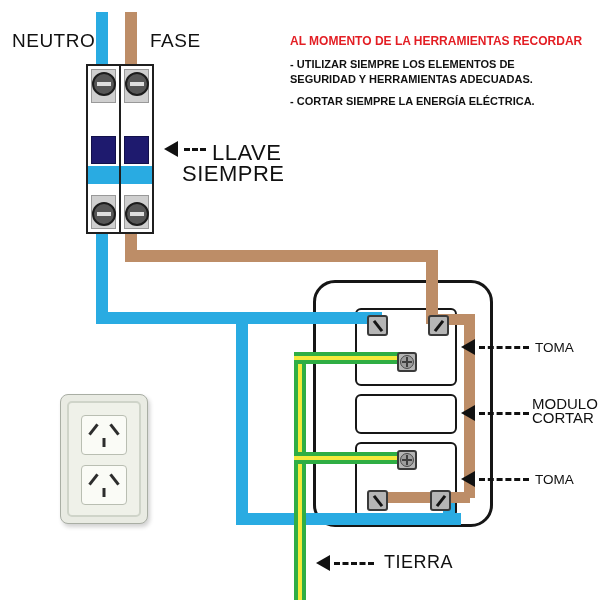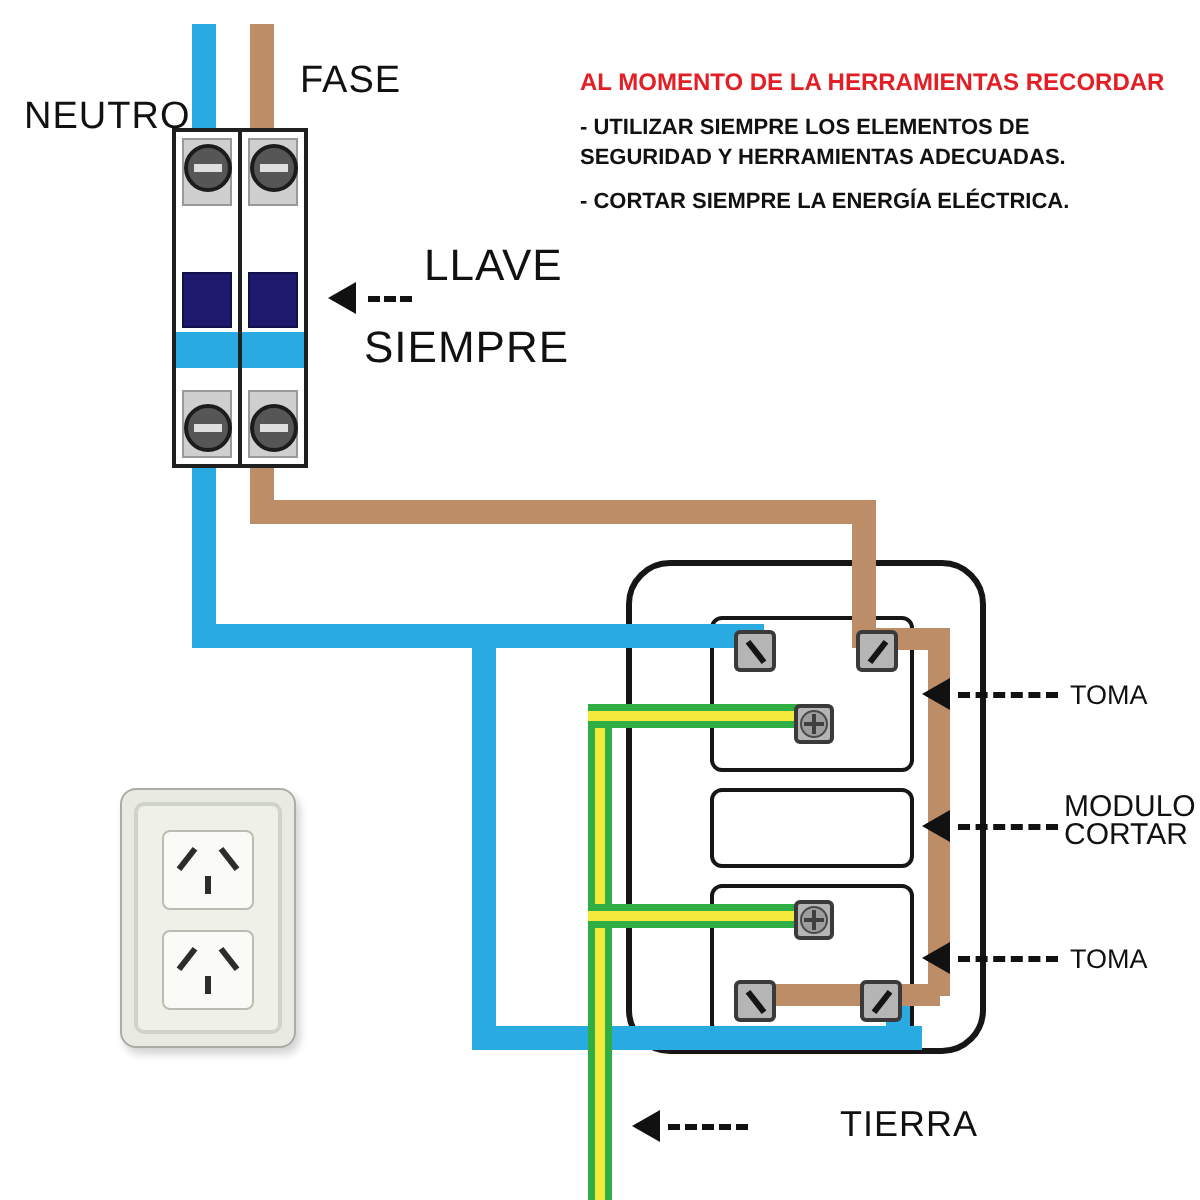--- a/index.html
+++ b/index.html
@@ -41,21 +41,21 @@
           border-radius:3px;box-sizing:border-box;z-index:6;}
   .ground .gcircle{position:absolute;inset:1px;border-radius:50%;background:#9d9d9d;border:1px solid #4a4a4a;}
   .ground .gx{position:absolute;left:50%;top:3px;bottom:3px;width:2px;background:#3f3f3f;transform:translateX(-50%);}
   .ground .gy{position:absolute;top:50%;left:3px;right:3px;height:2px;background:#3f3f3f;transform:translateY(-50%);}
   
   .lbl{position:absolute;z-index:7;white-space:nowrap;color:#111;}
   .lbl-neutro,.lbl-fase{font-size:19px;letter-spacing:0.5px;}
   .lbl-llave{font-size:22px;letter-spacing:0.5px;}
   .lbl-toma{font-size:13.5px;}
   .lbl-ciego{font-size:15px;line-height:14px;text-align:center;white-space:normal;width:60px;}
-  .lbl-tierra{font-size:18px;letter-spacing:0.5px;margin-left:36px;}
+  .lbl-tierra{font-size:18px;letter-spacing:0.5px;}
   .arrow-left{position:absolute;width:0;height:0;border-top:8px solid transparent;border-bottom:8px solid transparent;
               border-right:14px solid #111;z-index:7;}
   .dashline{position:absolute;height:0;border-top:3px dashed #111;z-index:7;}
   
   .warning{position:absolute;left:290px;top:34px;width:280px;z-index:3;}
   .warning .w-title{color:#e31e24;font-weight:bold;font-size:12px;margin-bottom:9px;white-space:nowrap;}
   .warning .w-item{color:#111;font-weight:bold;font-size:11px;line-height:15px;width:265px;margin-bottom:7px;}
   
   .photo-plate{position:absolute;left:60px;top:394px;width:86px;height:128px;background:#e9ebe3;
                border:1px solid #a9aea4;border-radius:8px;box-shadow:2px 3px 4px rgba(0,0,0,0.18);z-index:1;}
@@ -66,21 +66,21 @@
   .pslot{position:absolute;width:3px;height:13px;background:#2c2c2c;}
   .pslot.pl{left:10px;top:7px;transform:rotate(38deg);}
   .pslot.pr{right:10px;top:7px;transform:rotate(-38deg);}
   .pslot.pg{left:50%;top:22px;height:9px;transform:translateX(-50%);}
 </style>
 </head>
 <body>
 
 <div class="canvas">
 
-  <div class="lbl lbl-neutro" style="left:12px;top:30px;margin-top:18px;">NEUTRO</div>
+  <div class="lbl lbl-neutro" style="left:12px;top:30px;">NEUTRO</div>
   <div class="lbl lbl-fase" style="left:150px;top:30px;">FASE</div>
 
   <div class="wire blue" style="left:96px;top:12px;width:12px;height:56px;"></div>
   <div class="wire brown" style="left:125px;top:12px;width:12px;height:56px;"></div>
   <div class="wire blue" style="left:96px;top:230px;width:12px;height:94px;"></div>
   <div class="wire blue" style="left:96px;top:312px;width:286px;height:12px;"></div>
   <div class="wire blue" style="left:236px;top:312px;width:12px;height:213px;"></div>
   <div class="wire blue" style="left:236px;top:513px;width:225px;height:12px;"></div>
   <div class="wire blue" style="left:443px;top:500px;width:12px;height:20px;"></div>
   <div class="wire brown" style="left:125px;top:230px;width:12px;height:32px;"></div>
@@ -115,21 +115,21 @@
       <div class="band"></div>
       <div class="terminal t-bottom"></div>
       <div class="screw s-bottom">
           <div class="slot"></div>
         </div>
     </div>
   </div>
 
   <div class="arrow-left" style="left:164px;top:141px;"></div>
   <div class="dashline" style="left:184px;top:148px;width:22px;"></div>
-  <div class="lbl lbl-llave" style="left:212px;top:120px;">LLAVE</div>
+  <div class="lbl lbl-llave" style="left:212px;top:140px;">LLAVE</div>
   <div class="lbl lbl-llave" style="left:182px;top:161px;">SIEMPRE</div>
 
   <div class="warning">
     <div class="w-title">AL MOMENTO DE LA HERRAMIENTAS RECORDAR</div>
     <div class="w-item">- UTILIZAR SIEMPRE LOS ELEMENTOS DE SEGURIDAD Y HERRAMIENTAS ADECUADAS.</div>
     <div class="w-item">- CORTAR SIEMPRE LA ENERGÍA ELÉCTRICA.</div>
   </div>
 
   <div class="plate"></div>
   <div class="module mod-toma-top"></div>

